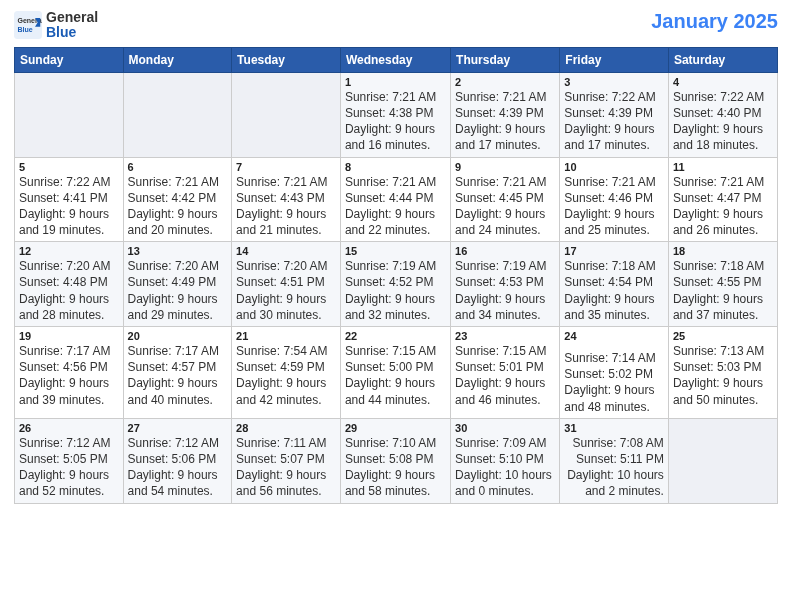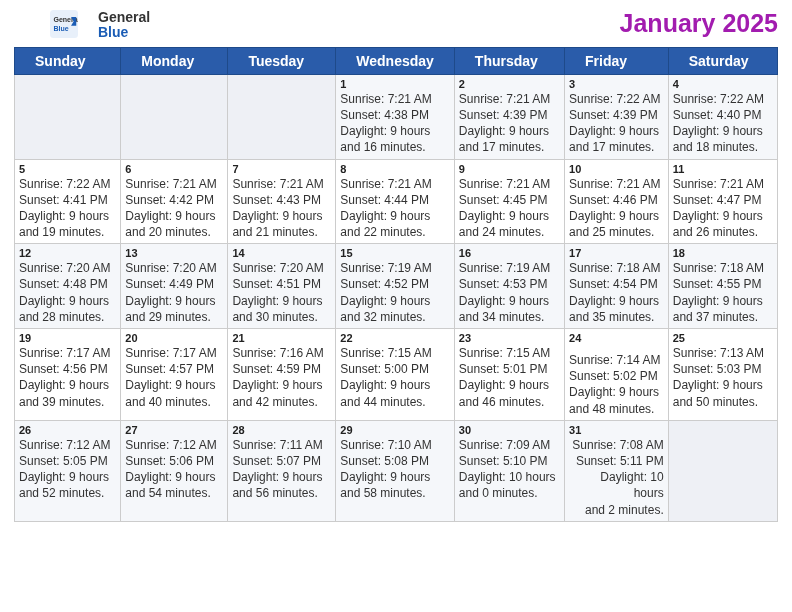--- a/index.html
+++ b/index.html
@@ -15,53 +15,52 @@
       padding: 10px 14px 8px 14px;
     }
     .header-row {
       display: flex;
       justify-content: space-between;
       align-items: flex-start;
       margin-bottom: 6px;
     }
     .logo {
       display: flex;
-      align-items: flex-start;
-      gap: 20px;
-      margin-left: 36px;
+      align-items: center;
+      gap: 4px;
     }
     .logo-icon {
       width: 28px;
       height: 28px;
     }
     .title-block {
       text-align: right;
     }
     .title-block h1 {
-      font-size: 25px;
-      color: #a21caf;
+      font-size: 20px;
+      color: #3b82f6;
       font-weight: bold;
       line-height: 1.1;
     }
     .title-block h2 {
       font-size: 14px;
       color: #444;
       font-weight: normal;
     }
     .calendar {
       width: 100%;
       border-collapse: collapse;
       border: 1px solid #ccc;
     }
     .calendar th {
       background: #2a5caa;
       color: #fff;
-      font-size: 14px;
+      font-size: 12px;
       font-weight: bold;
-      padding: 5px 20px;
+      padding: 5px 5px;
       text-align: left;
       border: 1px solid #1e4a8a;
     }
     .calendar td {
       vertical-align: top;
       border: 1px solid #ccc;
       padding: 3px 4px;
       width: 113px;
       background: #fff;
       min-height: 72px;
@@ -271,21 +270,21 @@
           </td>
           <td>
             <span class="day-num">20</span>
             <div class="day-info" style="white-space: pre-line;">Sunrise: 7:17 AM
 Sunset: 4:57 PM
 Daylight: 9 hours
 and 40 minutes.</div>
           </td>
           <td>
             <span class="day-num">21</span>
-            <div class="day-info" style="white-space: pre-line;">Sunrise: 7:16 AM
+            <div class="day-info" style="white-space: pre-line;">Sunrise: 7:54 AM
 Sunset: 4:59 PM
 Daylight: 9 hours
 and 42 minutes.</div>
           </td>
           <td>
             <span class="day-num">22</span>
             <div class="day-info" style="white-space: pre-line;">Sunrise: 7:15 AM
 Sunset: 5:00 PM
 Daylight: 9 hours
 and 44 minutes.</div>

